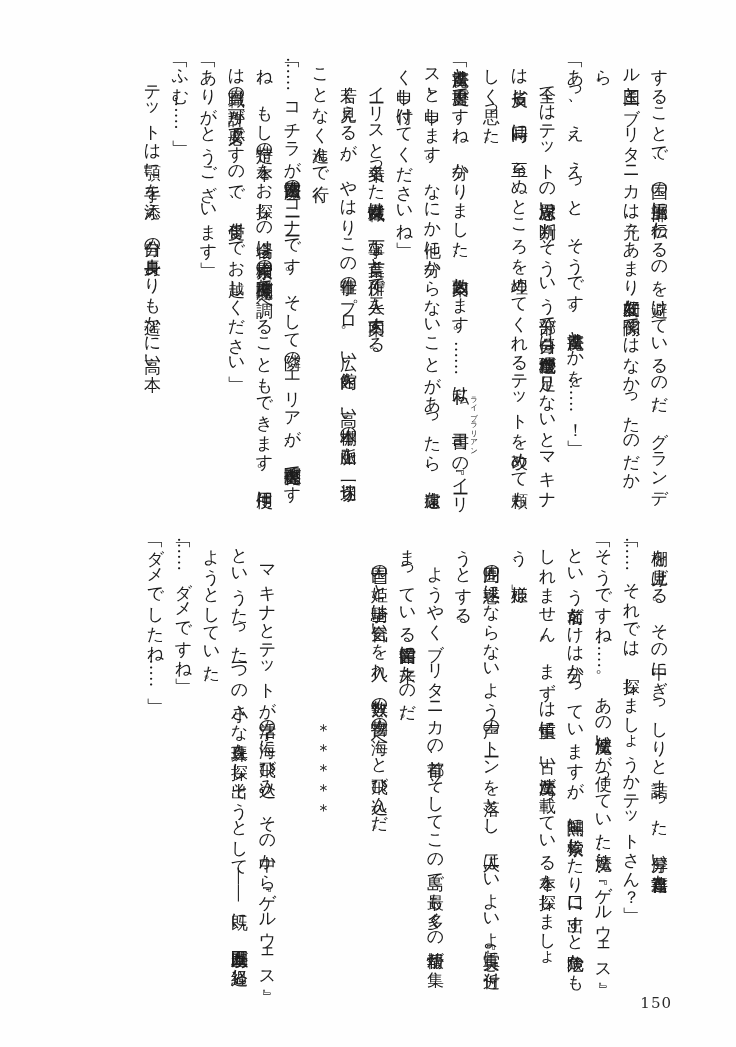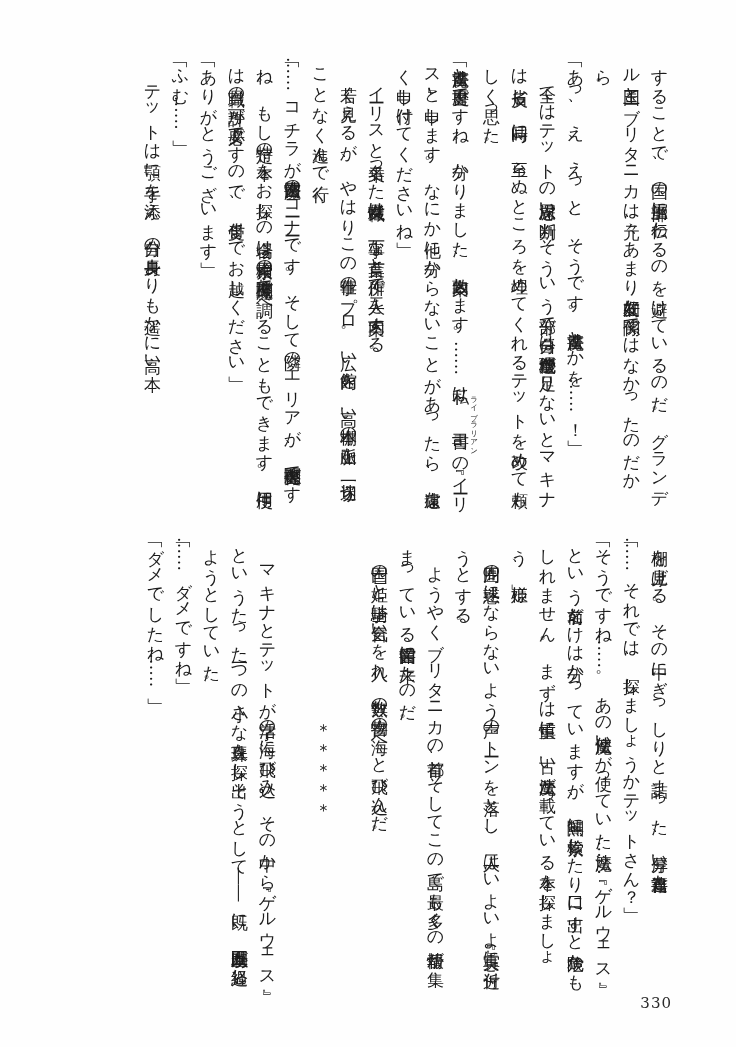--- a/index.html
+++ b/index.html
@@ -75,14 +75,14 @@
       <p>「……それでは、探しましょうかテットさん？」</p>
       <p>「そうですね……。あの魔法使いが使っていた魔法……『ゲルウェス』という名前だけは分かっていますが、無闇に検索したり口に出すと危険かもしれません。まずは慎重に、古い魔法が載っている本を探しましょう、姫様」</p>
       <p>　周囲の迷惑にならないよう声のトーンを落とし、二人はいよいよ『真実』に近付こうとする。</p>
       <p>　ようやくブリタニカの首都、そしてこの島で最も多くの情報が集まっている図書館に来たのだ。</p>
       <p>　亡国の姫と騎士は気合いを入れ、無数の書物の海へと飛び込んだ。</p>
       <p class="separator">＊＊＊＊＊</p>
       <p>　マキナとテットが活字の海に飛び込み、その中から『ゲルウェス』というたった一つの小さな真珠を探し出そうとして――既に、五時間以上が経過しようとしていた。</p>
       <p>「……ダメですね」</p>
       <p>「ダメでしたね……」</p>
     </div>
-  <div class="folio">330</div>
+  <div class="folio">150</div>
 </div>
 
 </body></html>

